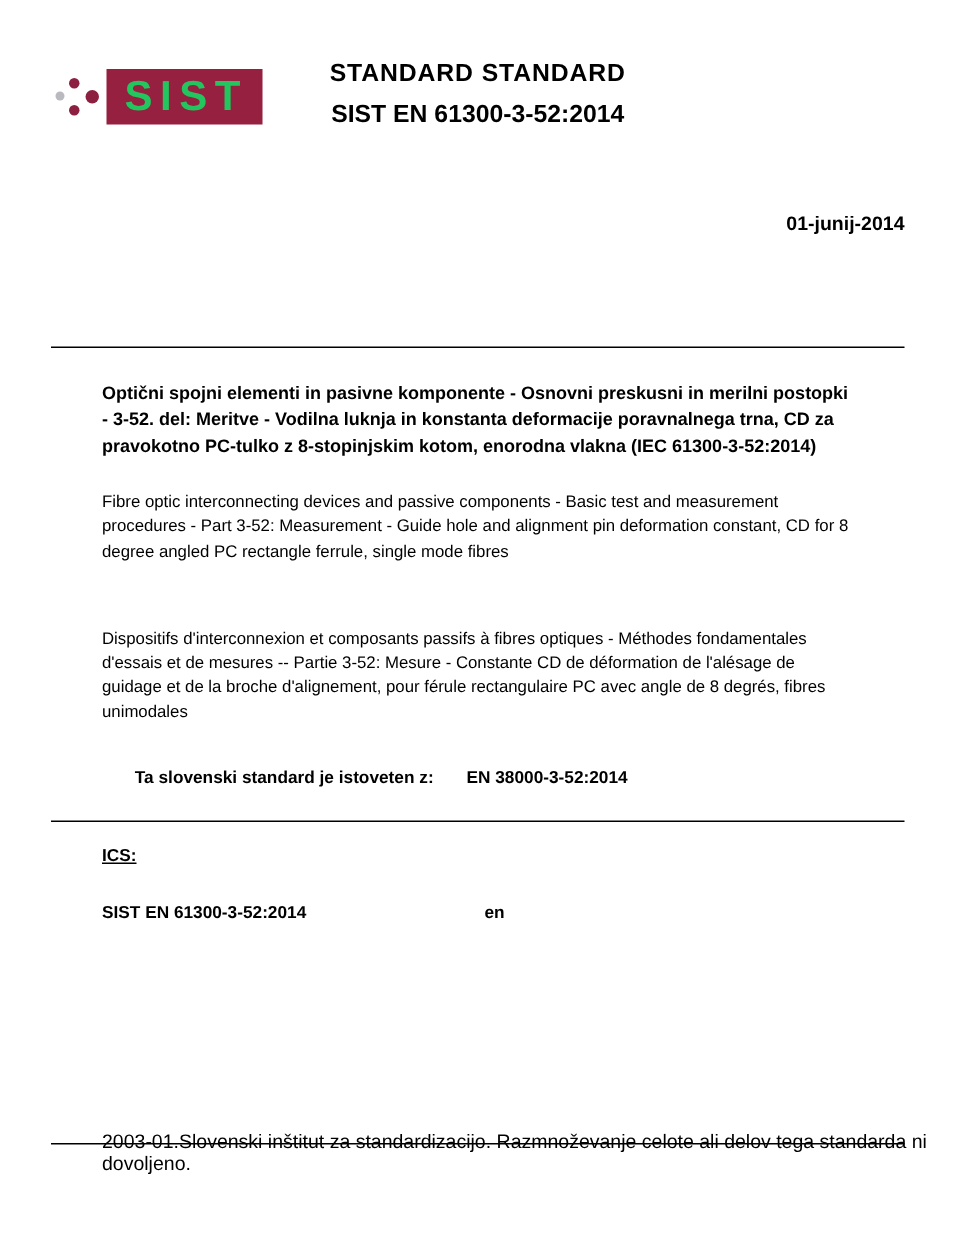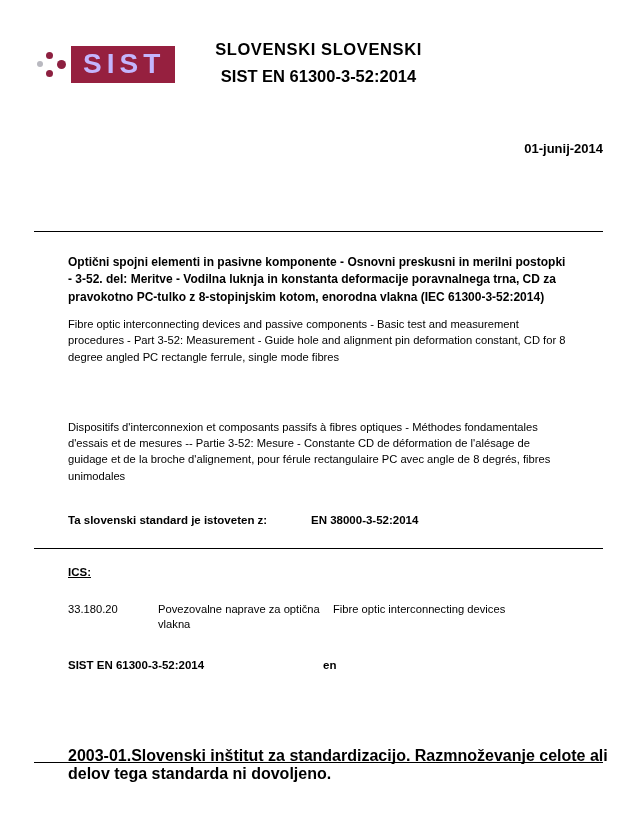--- a/index.html
+++ b/index.html
@@ -45,21 +45,21 @@
     display: block;
     border-radius: 50%;
     background: #9b9ba3;
   }
   .logo-dots i.d1 { width: 6px;  height: 6px;  left: 0px;  top: 13px; background:#b9b9c0; }
   .logo-dots i.d2 { width: 7px;  height: 7px;  left: 9px;  top: 4px;  background:#8d2040; }
   .logo-dots i.d3 { width: 7px;  height: 7px;  left: 9px;  top: 22px; background:#8d2040; }
   .logo-dots i.d4 { width: 9px;  height: 9px;  left: 20px; top: 12px; background:#8d2040; }
   .logo-box {
     background: #96203f;
-    color: #c4b5fd;
+    color: #22c55e;
     font-weight: bold;
     font-size: 28px;
     letter-spacing: 5px;
     padding: 4px 10px 5px 12px;
     line-height: 1;
   }
   .title-block {
     position: absolute;
     left: 0;
     right: 0;
@@ -97,49 +97,49 @@
   .sec {
     padding: 0 34px 0 34px;
   }
   .sec-sl {
     margin-top: 22px;
     font-size: 12px;
     font-weight: bold;
     line-height: 1.45;
   }
   .sec-en {
-    margin-top: 10px;
+    margin-top: 21px;
     font-size: 11.2px;
     line-height: 1.45;
   }
   .sec-fr {
-    margin-top: 54px;
+    margin-top: 42px;
     font-size: 11.2px;
     line-height: 1.45;
   }
   .equiv {
     margin-top: 30px;
     margin-bottom: 20px;
     font-size: 11.5px;
     font-weight: bold;
     display: flex;
   }
-  .equiv-label { width: 243px; }
+  .equiv-label { width: 243px; text-align: center; }
   .equiv-value { }
 
   
   .ics-wrap {
     padding: 0 34px;
     margin-top: 17px;
   }
   .ics-label {
     font-size: 11.5px;
     font-weight: bold;
     text-decoration: underline;
-    margin-bottom: 24px;
+    margin-bottom: 14px;
   }
   .ics-row {
     display: flex;
     font-size: 11.2px;
     line-height: 1.4;
   }
   .ics-code { width: 90px; }
   .ics-sl   { width: 165px; padding-right: 10px; }
   .ics-en   { flex: 1; }
 
@@ -156,43 +156,42 @@
     position: absolute;
     left: 34px;
     right: 34px;
     bottom: 62px;
     border-top: 1px solid #000;
   }
   .footer-text {
     position: absolute;
     left: 68px;
     bottom: 42px;
-    font-size: 16px;
-    font-weight: bold;
+    font-size: 13px;
   }
 </style>
 </head>
 <body>
 
 <div class="page">
 
   <div class="header">
 
     <div class="logo">
       <div class="logo-dots">
         <i class="d1"></i>
           <i class="d2"></i>
           <i class="d3"></i>
           <i class="d4"></i>
       </div>
       <div class="logo-box">SIST</div>
     </div>
 
     <div class="title-block">
-      <div class="main-title">SLOVENSKI  SLOVENSKI</div>
+      <div class="main-title">STANDARD  STANDARD</div>
       <div class="std-number">SIST EN 61300-3-52:2014</div>
     </div>
   </div>
 
   <div class="doc-date">01-junij-2014</div>
 
   <hr class="rule rule-1">
 
   <div class="sec">
     <div class="sec-sl">Optični spojni elementi in pasivne komponente - Osnovni preskusni in merilni postopki - 3-52. del: Meritve - Vodilna luknja in konstanta deformacije poravnalnega trna, CD za pravokotno PC-tulko z 8-stopinjskim kotom, enorodna vlakna (IEC 61300-3-52:2014)</div>
@@ -203,25 +202,20 @@
       <div class="equiv-label">Ta slovenski standard je istoveten z:</div>
       <div class="equiv-value">EN 38000-3-52:2014</div>
     </div>
   </div>
 
   <hr class="rule rule-2">
 
   <div class="ics-wrap">
     <div class="ics-label">ICS:</div>
 
-    <div class="ics-row">
-      <div class="ics-code">33.180.20</div>
-      <div class="ics-sl">Povezovalne naprave za optična vlakna</div>
-      <div class="ics-en">Fibre optic interconnecting devices</div>
-    </div>
 
     <div class="std-row">
       <div class="c1">SIST EN 61300-3-52:2014</div>
       <div class="c2">en</div>
     </div>
   </div>
 
   <div class="footer-rule"></div>
   <div class="footer-text">2003-01.Slovenski inštitut za standardizacijo. Razmnoževanje celote ali delov tega standarda ni dovoljeno.</div>
 

